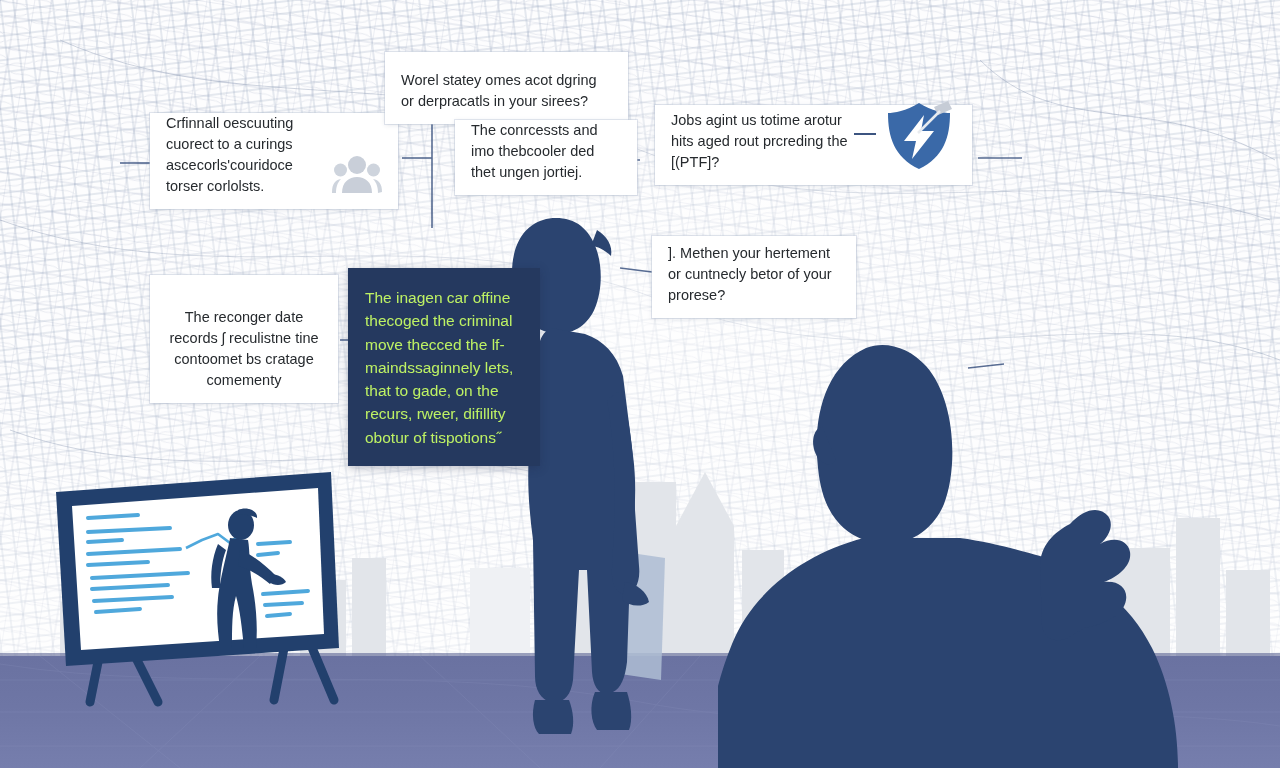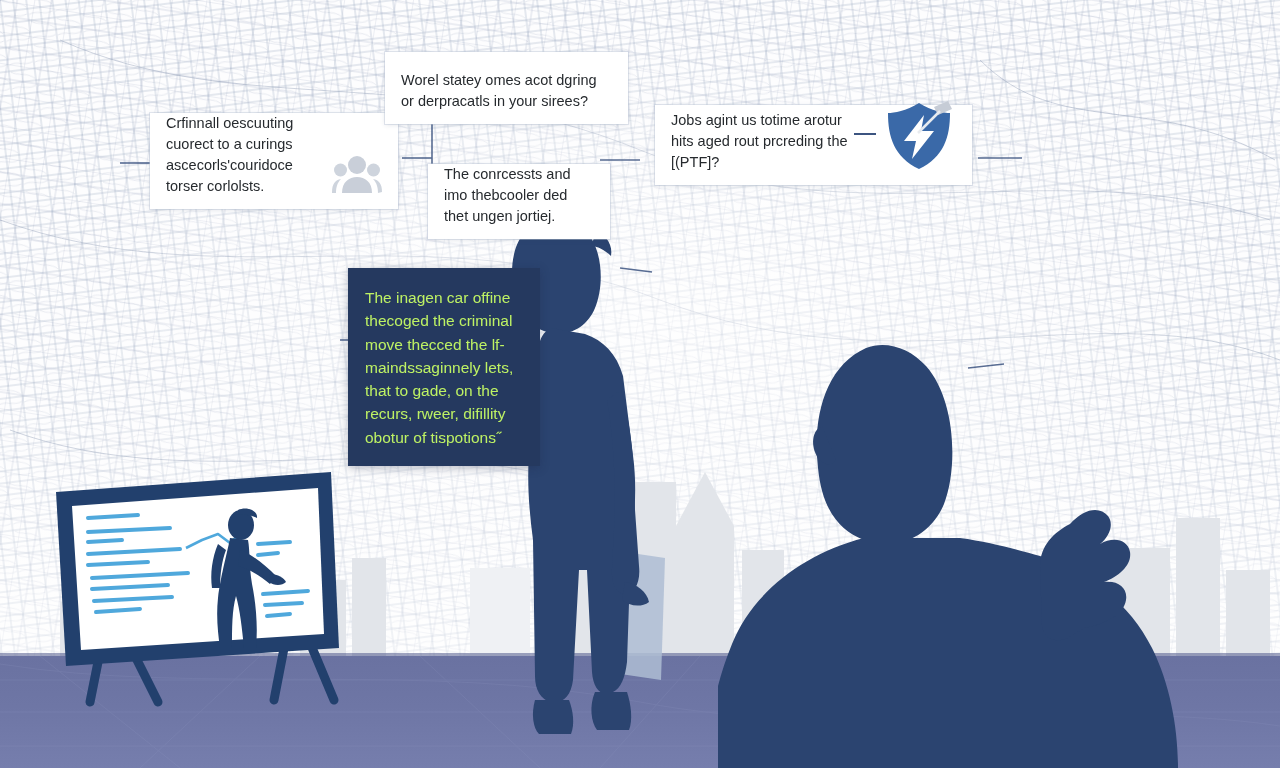--- a/index.html
+++ b/index.html
@@ -70,21 +70,21 @@
   .card.dark {
     background: #25395f;
     color: #bef264;
     box-shadow: 0 2px 9px rgba(25,38,70,.30);
     font-size: 15.5px;
     line-height: 1.5;
   }
 
   #card-target     { left: 150px; top: 113px;  width: 248px; height: 96px; gap: 8px; }
   #card-question-1 { left: 385px; top: 52px;   width: 243px; height: 72px; }
-  #card-concerns   { left: 428px; top: 120px;  width: 182px; height: 75px; margin-top: 44px; }
+  #card-concerns   { left: 455px; top: 120px;  width: 182px; height: 75px; }
   #card-compliance { left: 655px; top: 105px;  width: 317px; height: 80px; }
   #card-records    { left: 150px; top: 275px;  width: 188px; height: 128px; }
   #card-highlight  { left: 348px; top: 268px;  width: 192px; height: 198px;
                      align-items: flex-start; padding: 18px 17px; }
   #card-process    { left: 652px; top: 236px;  width: 204px; height: 82px; }
   #card-advocacy   { left: 1004px; top: 322px; width: 252px; height: 98px; padding-right: 10px; }
 
   
   .conn { position: absolute; z-index: 11; pointer-events: none; }
 
@@ -280,20 +280,26 @@
       <svg class="ic" width="74" height="74" viewBox="0 0 74 74">
         <path d="M37 4 C50 12 62 14 68 14 C68 38 62 58 37 70 C12 58 6 38 6 14 C12 14 24 12 37 4 Z" fill="#3a69a8"></path>
         <path d="M42 16 L22 42 L34 42 L30 60 L52 32 L39 32 Z" fill="#ffffff"></path>
         <path d="M52 8 L66 2 L70 10 L56 16 Z" fill="#c6ccd6"></path>
         <path d="M36 34 L58 12" stroke="#e8ebef" stroke-width="2.5" fill="none"></path>
       </svg>
       <span style="position:absolute;left:-28px;top:34px;width:22px;height:2px;background:#3c5480"></span>
     </div>
   </div>
 
+  <div class="card" id="card-records">
+    <div class="txt" style="text-align:center">The reconger date records ʃ reculistne tine contoomet bs cratage comementy</div>
+  </div>
 
   <div class="card dark" id="card-highlight">
     <div class="txt">The inagen car offine thecoged the criminal move thecced the lf-maindssaginnely lets, that to gade, on the recurs, rweer, difillity obotur of tispotions˝</div>
   </div>
 
+  <div class="card" id="card-process">
+    <div class="txt">]. Methen your hertement or cuntnecly betor of your prorese?</div>
+  </div>
 
 
 </div>
 
 </body></html>

